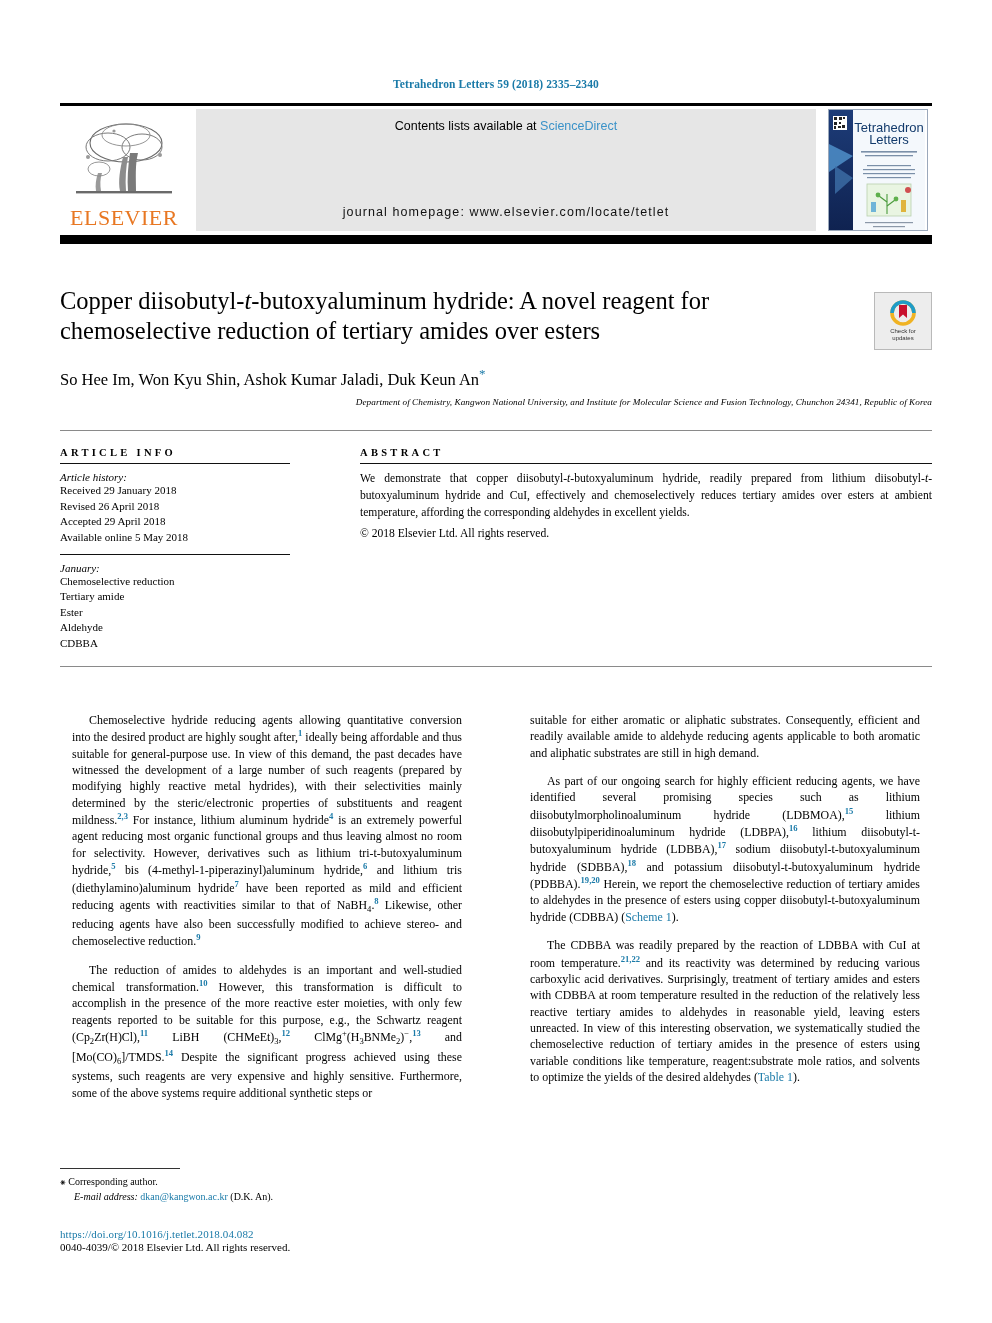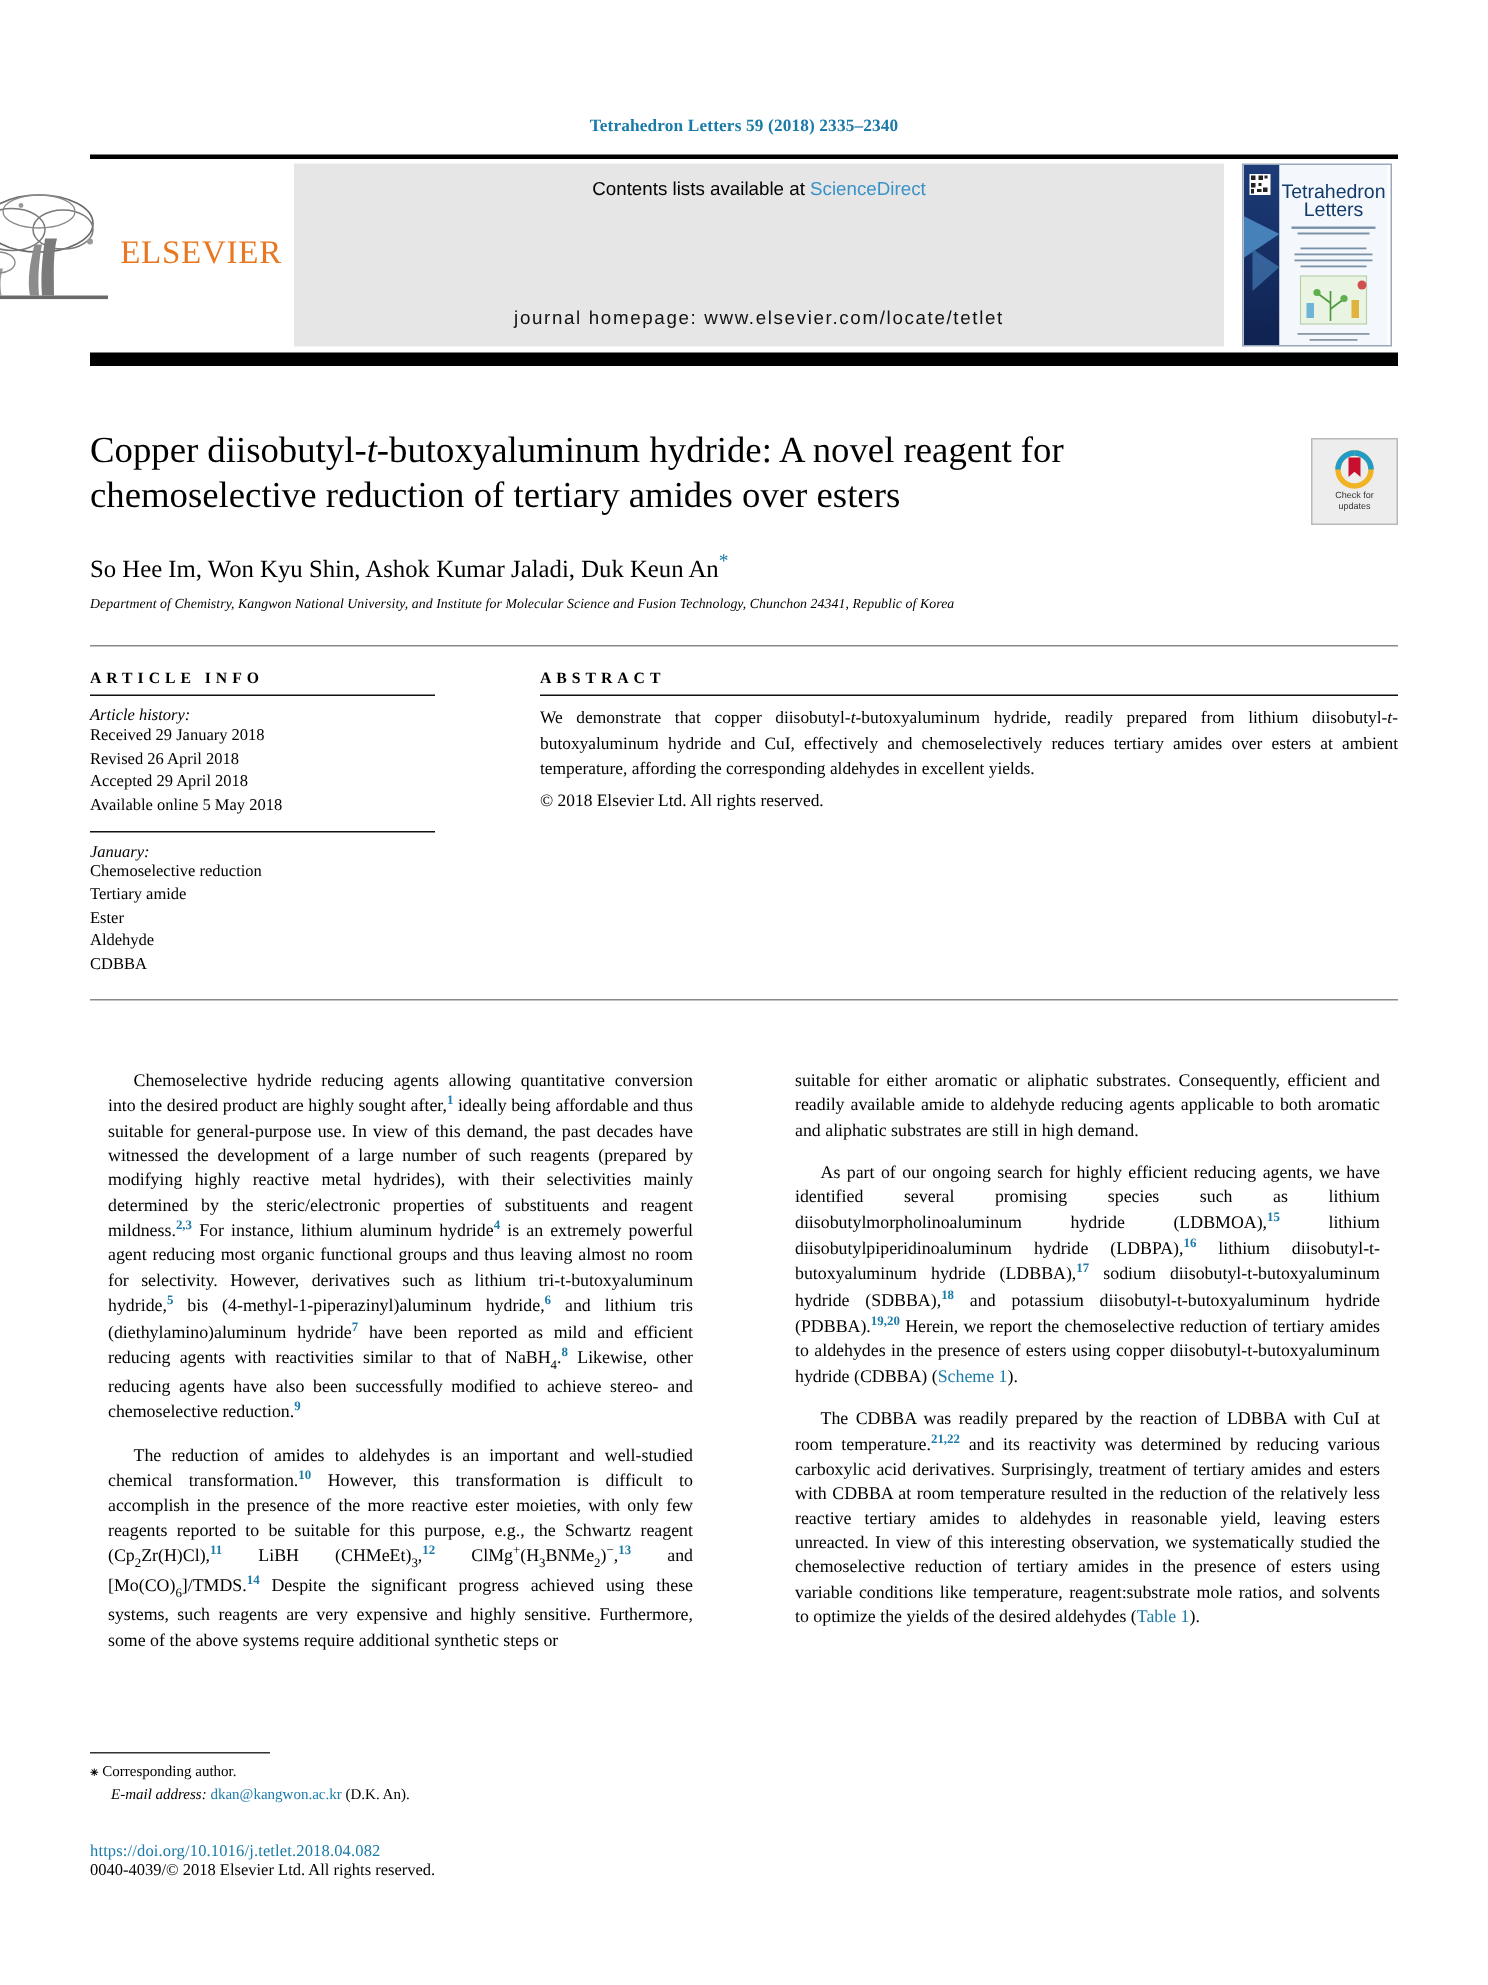--- a/index.html
+++ b/index.html
@@ -38,21 +38,21 @@
   .mast-body {
     display: flex;
     align-items: stretch;
     height: 122px;
     margin-top: 3px;
   }
   .mast-logo {
     width: 128px;
     flex: 0 0 128px;
     display: flex;
-    flex-direction: row;
+    flex-direction: column;
     align-items: center;
     justify-content: flex-end;
     padding-bottom: 2px;
   }
   .tree-wrap { width: 112px; height: 92px; }
   .elsevier-word {
     font-family: "Liberation Serif", serif;
     font-size: 22px;
     letter-spacing: .5px;
     color: #E87722;
@@ -146,20 +146,21 @@
     color: #000;
   }
   .authors .star { color: #1a7aa8; font-size: 13px; vertical-align: super; }
   .affil {
     margin-top: 7px;
     font-size: 9.2px;
     font-style: italic;
     font-family: "Liberation Serif", serif;
     color: #000;
     letter-spacing: .05px;
+    text-align: right;
   }
 
   
   .band {
     position: absolute;
     top: 430px; left: 60px; width: 872px;
   }
   .band-top-rule { height: 1.2px; background: #8a8a8a; width: 100%; }
   .band-cols { display: flex; margin-top: 16px; }
   .col-info { flex: 0 0 250px; width: 250px; padding-right: 20px; }

